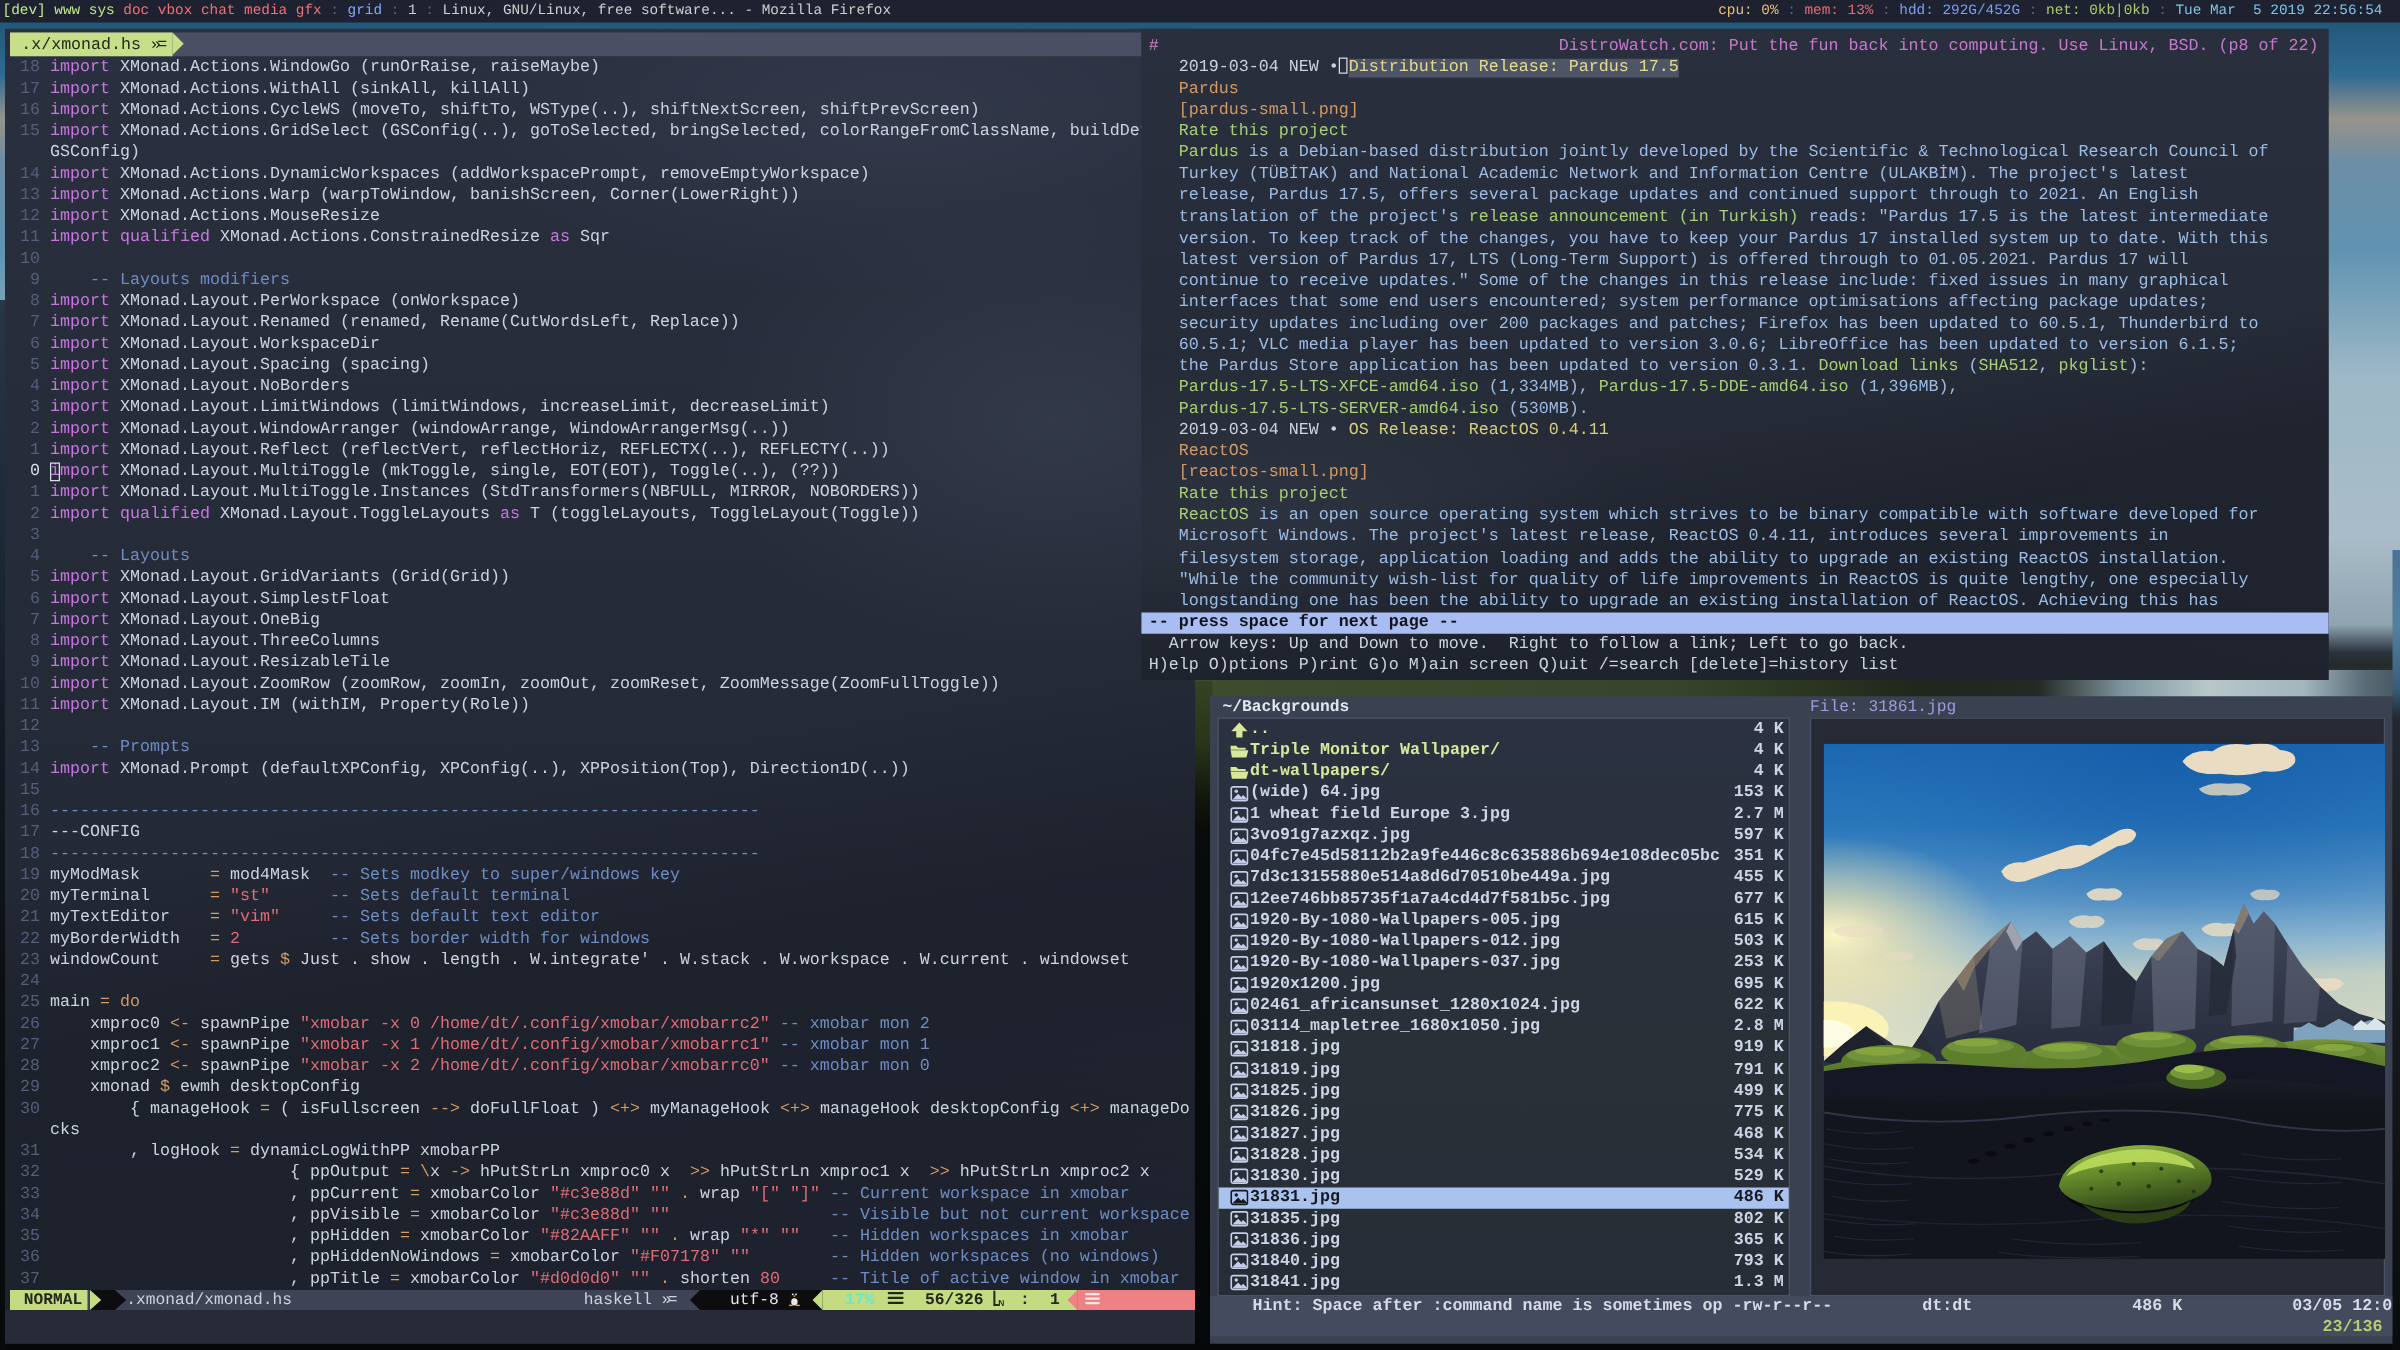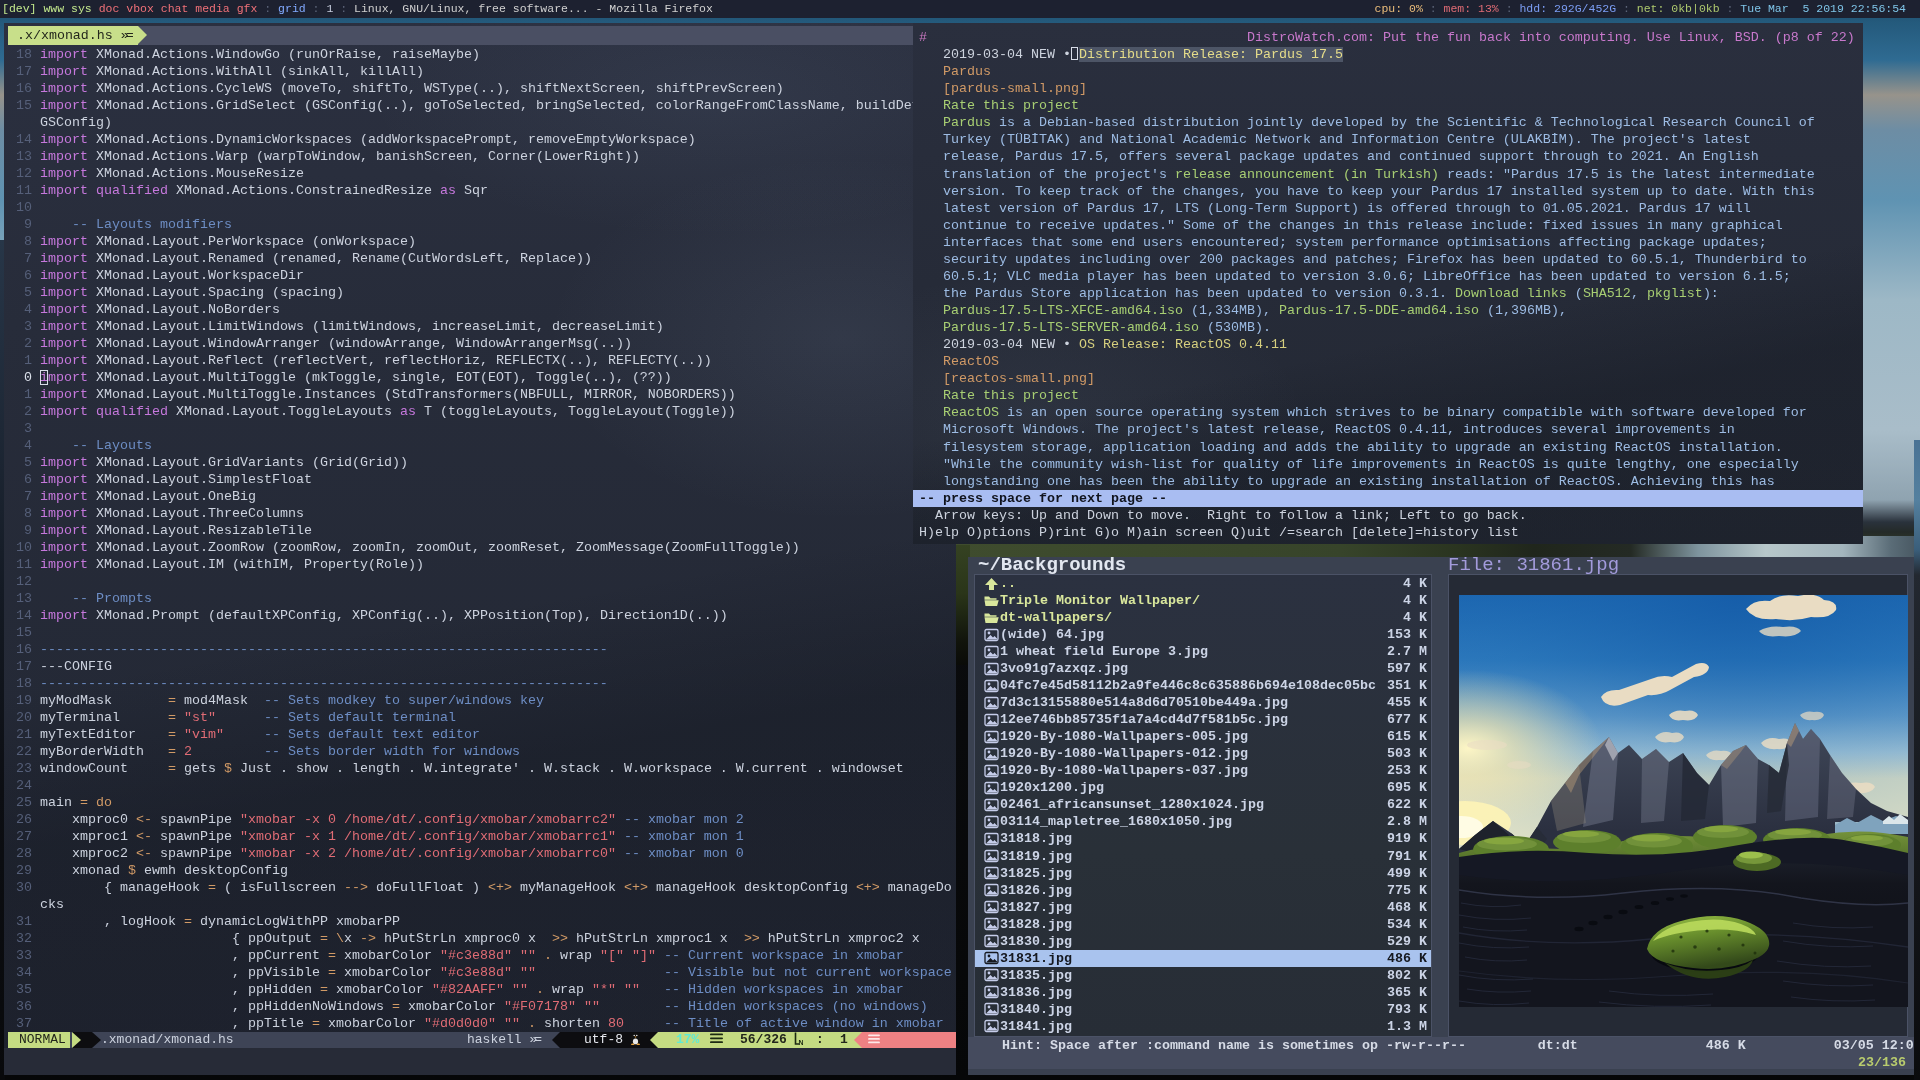--- a/index.html
+++ b/index.html
@@ -33,21 +33,21 @@
 .tab{position:absolute;left:0;top:0;height:19px;background:#c8df8a;color:#23271c;font-size:13.3px;line-height:19px;padding:0 4px 0 9px;font-family:"Liberation Mono",monospace}
 .tabarrow{position:absolute;left:0;top:0;width:0;height:0;border-top:9.5px solid transparent;border-bottom:9.5px solid transparent;border-left:9px solid #c8df8a}
 .bufseg{position:absolute;right:0;top:0;height:19px;background:#8b5cf6;color:#e8e8ee;font-size:18px;line-height:19px;padding:0 3px 0 9px}
 .bufarrow{position:absolute;right:68px;top:0;width:0;height:0;border-top:9.5px solid transparent;border-bottom:9.5px solid transparent;border-right:10px solid #0d0d10}
 
 .stl{position:absolute;left:4px;top:1009px;width:944px;height:16px;background:#3e4456;font-size:13px;line-height:16px;color:#ccd2de}
 .seg{position:absolute;top:0;height:16px}
 .arrR{position:absolute;top:0;width:0;height:0;border-top:8px solid transparent;border-bottom:8px solid transparent}
 .cmdline{position:absolute;left:0;top:1025px;width:952px;height:27px;background:#272b37}
 
-.vhead{position:absolute;top:0;left:0;width:100%;height:30px;font-size:19px;line-height:17px}
+.vhead{position:absolute;top:0;left:0;width:100%;height:30px;font-size:13px;line-height:17px}
 .vpane{position:absolute;left:6px;top:17px;width:458px;height:463px;background:linear-gradient(180deg,#2b3140 0,#293038 60%,#272d36 100%);border:1px solid #4b5266}
 .ppane{position:absolute;left:480px;top:17px;width:460px;height:463px;background:#252a35;border:1px solid #4b5266}
 .vrow{display:flex;align-items:center;height:17.04px;font-size:13.33px;font-weight:bold;color:#ccd4e6;padding:0 4px 0 9px}
 .vrow.sel{background:#a9c3ee;color:#15181f}
 .fic{width:15px;height:14px;margin-right:1px;flex:none}
 .vdir{color:#d9e79c;white-space:pre}
 .vname{white-space:pre}
 .vselt{color:#15181f !important}
 .vsz{margin-left:auto;white-space:pre}
 .vstatus{position:absolute;left:0;top:480px;width:100%;height:32px;background:#454b5e;font-size:13.33px;line-height:17px;font-weight:bold;color:#d6dbe6;white-space:pre;padding-left:18px}
@@ -124,21 +124,21 @@
 <span class="ln"> 34 </span><span class="f">                        </span><span class="f">, ppVisible </span><span class="o">=</span><span class="f"> xmobarColor </span><span class="s">"#c3e88d"</span><span class="f"> </span><span class="s">""</span><span class="f">                </span><span class="c">-- Visible but not current workspace</span>
 <span class="ln"> 35 </span><span class="f">                        </span><span class="f">, ppHidden </span><span class="o">=</span><span class="f"> xmobarColor </span><span class="s">"#82AAFF"</span><span class="f"> </span><span class="s">""</span><span class="f"> </span><span class="o">.</span><span class="f"> wrap </span><span class="s">"*"</span><span class="f"> </span><span class="s">""</span><span class="f">   </span><span class="c">-- Hidden workspaces in xmobar</span>
 <span class="ln"> 36 </span><span class="f">                        </span><span class="f">, ppHiddenNoWindows </span><span class="o">=</span><span class="f"> xmobarColor </span><span class="s">"#F07178"</span><span class="f"> </span><span class="s">""</span><span class="f">        </span><span class="c">-- Hidden workspaces (no windows)</span>
 <span class="ln"> 37 </span><span class="f">                        </span><span class="f">, ppTitle </span><span class="o">=</span><span class="f"> xmobarColor </span><span class="s">"#d0d0d0"</span><span class="f"> </span><span class="s">""</span><span class="f"> </span><span class="o">.</span><span class="f"> shorten </span><span class="s">80</span><span class="f">     </span><span class="c">-- Title of active window in xmobar</span></pre>
 
 <div class="stl">
  <div class="seg" style="left:0;width:62px;background:#c4db82"></div>
  <div class="arrR" style="left:64px;border-left:9px solid #c4db82;z-index:3"></div>
  <div class="seg" style="left:64px;width:20px;background:#0d0d10"></div>
  <div class="arrR" style="left:84px;border-left:9px solid #0d0d10;z-index:2"></div>
- <span style="position:absolute;left:11px;color:#23271c;font-weight:normal">NORMAL</span>
+ <span style="position:absolute;left:11px;color:#23271c;font-weight:bold">NORMAL</span>
  <span style="position:absolute;left:93px">.xmonad/xmonad.hs</span>
  <span style="position:absolute;left:459px">haskell <span style="letter-spacing:-3px">»</span>=</span>
  <div class="seg" style="left:552px;right:0;background:#0d0d10"></div>
  <div class="arrR" style="left:544px;border-right:8px solid #0d0d10"></div>
  <span style="position:absolute;left:576px;color:#e4e6ec">utf-8</span>
  <span style="position:absolute;left:622px"><svg width="11" height="13" viewBox="0 0 11 13" style="vertical-align:-2px">
           <ellipse cx="5.5" cy="7" rx="4.8" ry="5.9" fill="#111"></ellipse>
           <ellipse cx="5.5" cy="9.4" rx="2.6" ry="2.9" fill="#e8e8e8"></ellipse>
           <circle cx="4.2" cy="3.4" r="0.7" fill="#fff"></circle>
           <circle cx="6.8" cy="3.4" r="0.7" fill="#fff"></circle>

